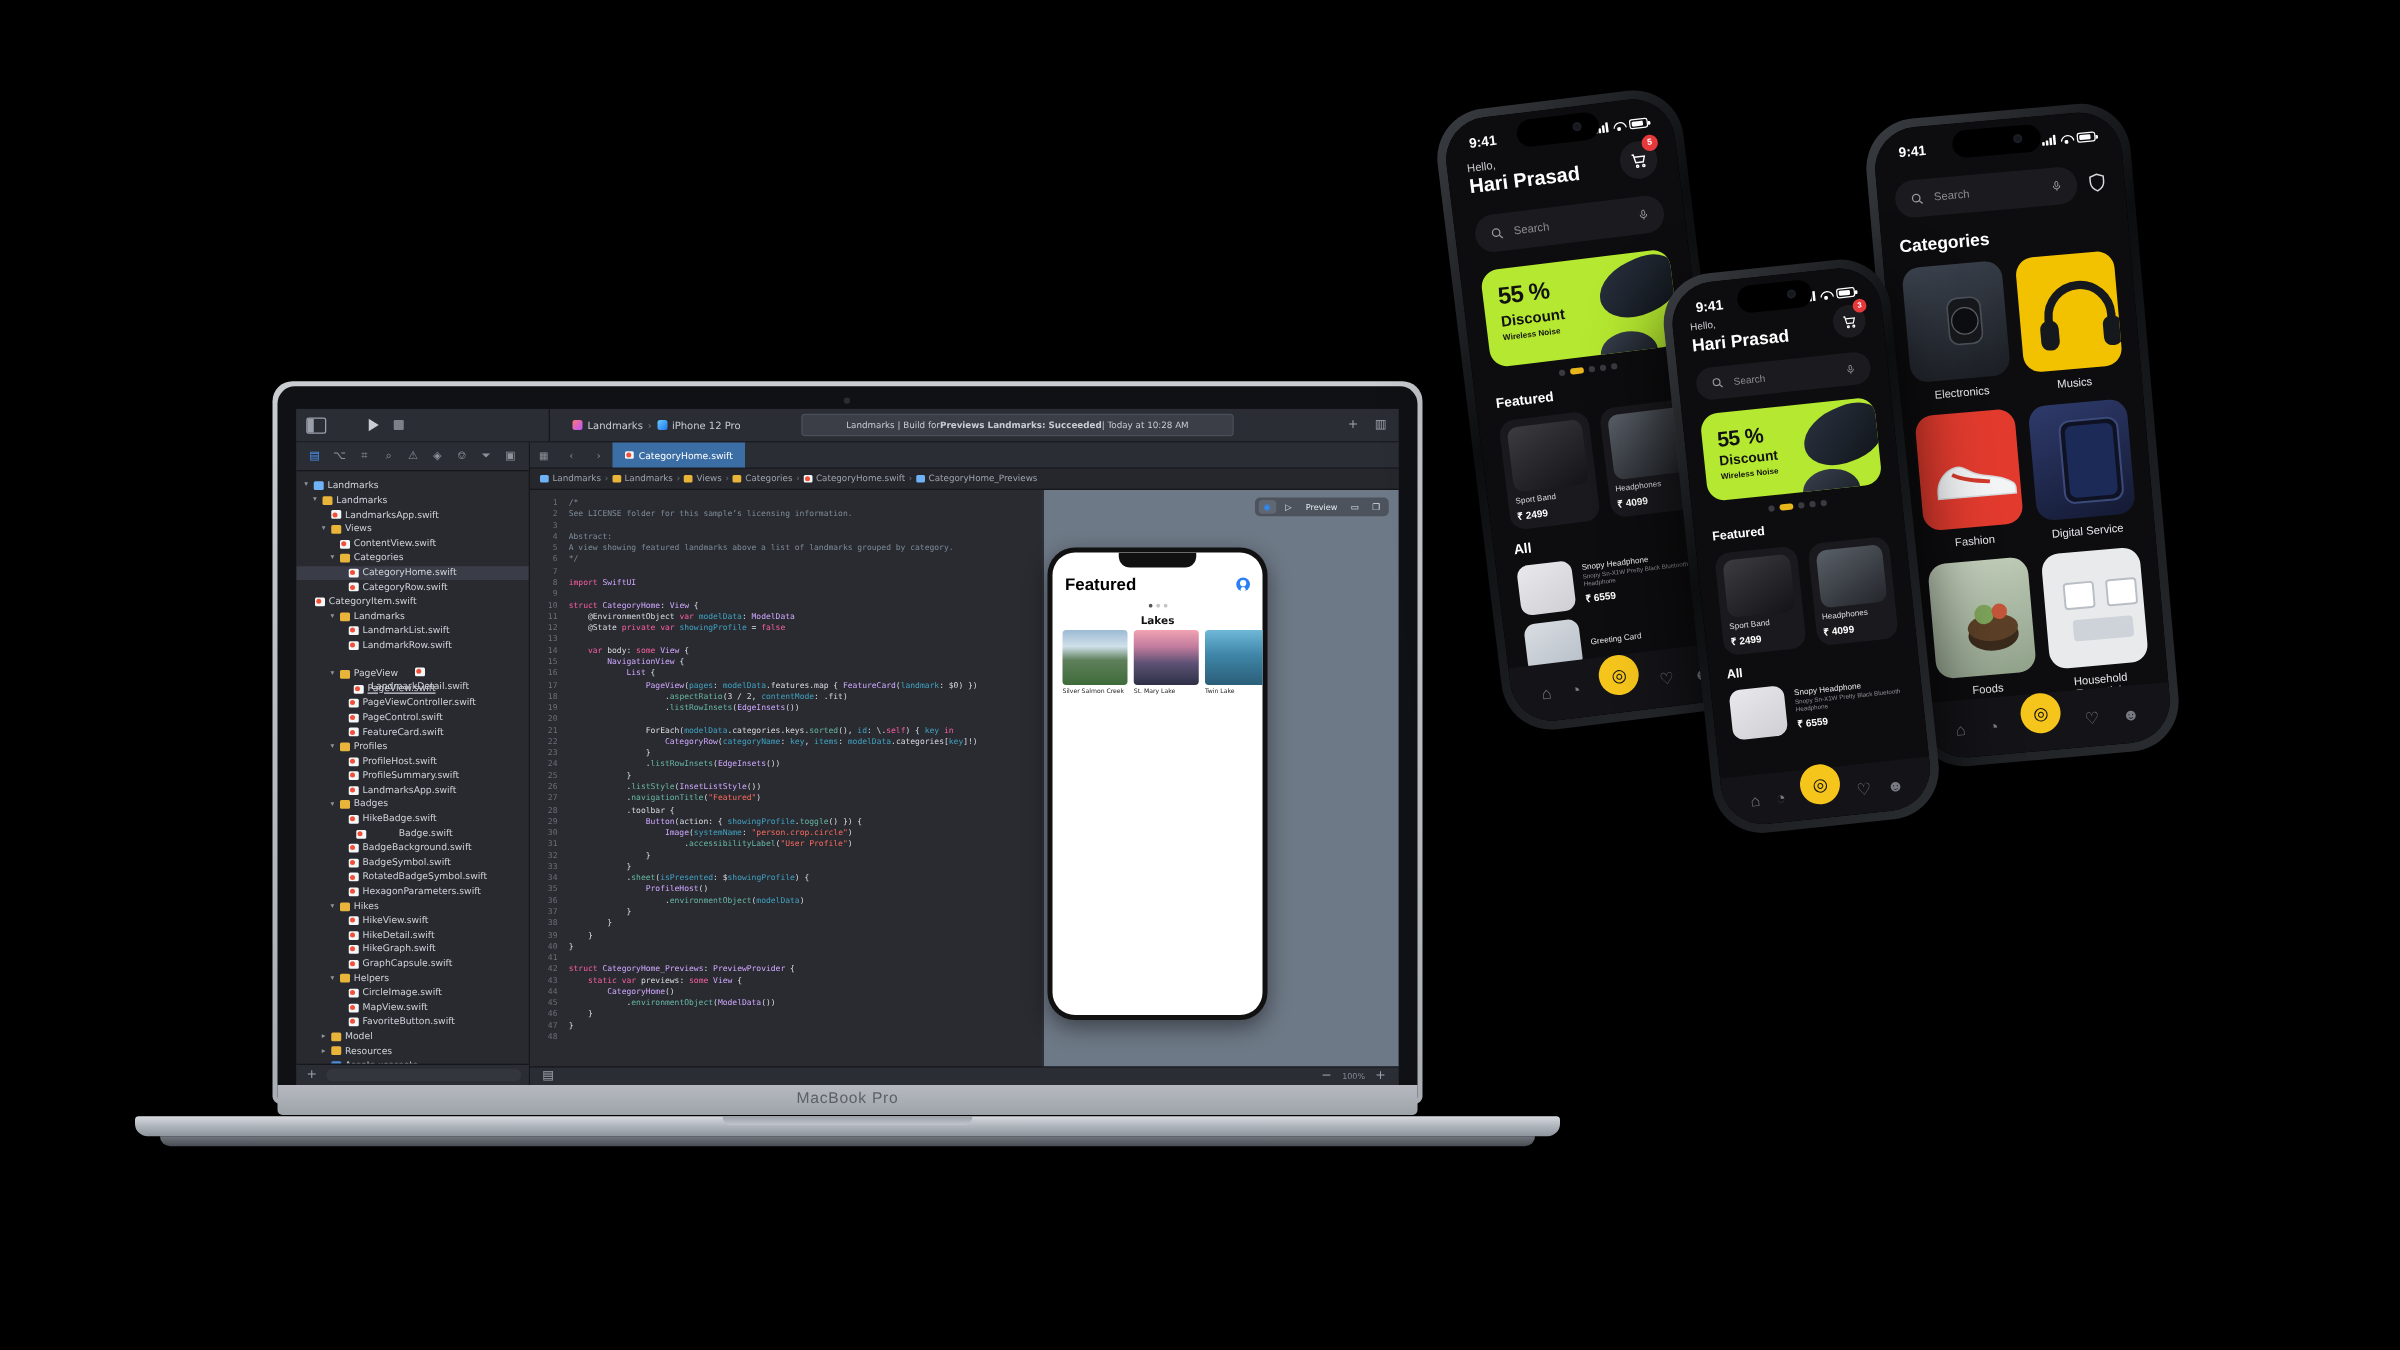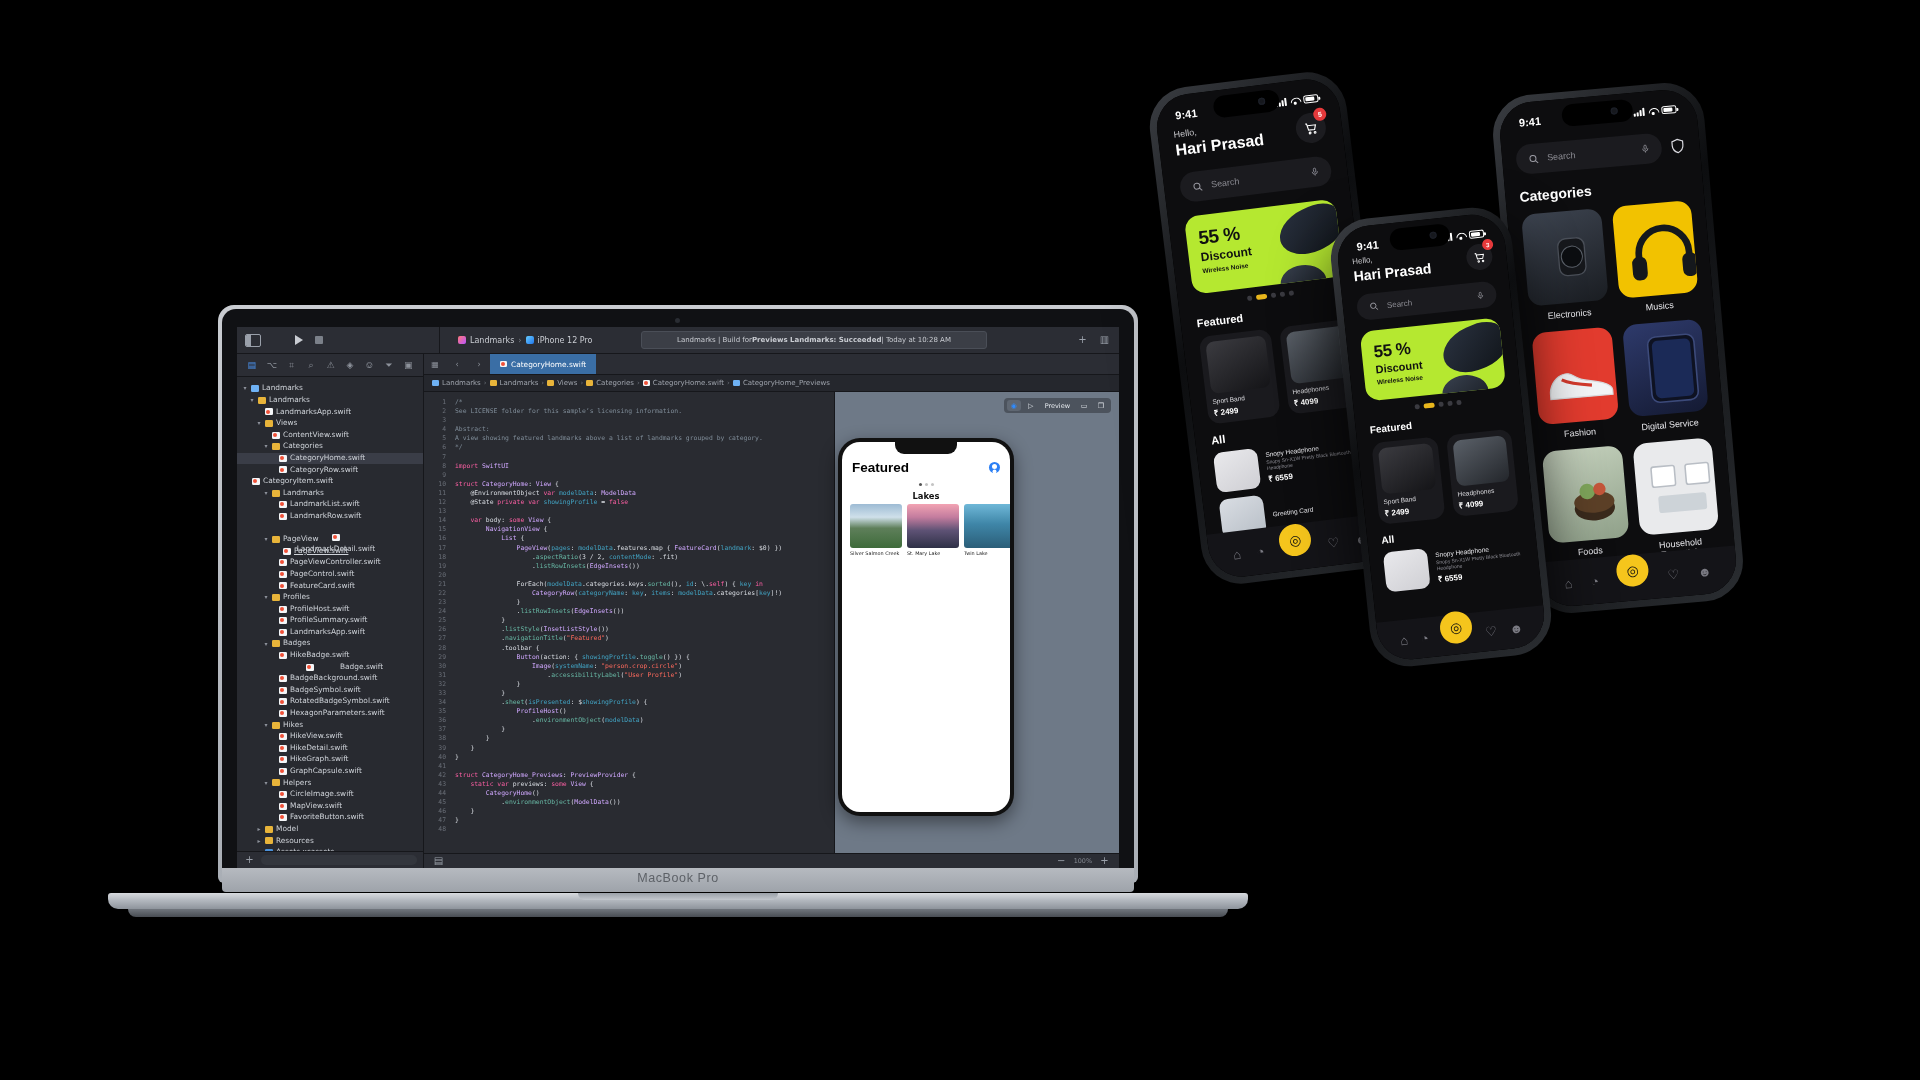--- a/index.html
+++ b/index.html
@@ -382,21 +382,21 @@
                 <div class="row" style="padding-left: 26px;">
                   <span class="tw">▾</span>
                   <span class="fi folder"></span>
                   <span>Badges</span>
                 </div>
                 <div class="row" style="padding-left: 33px;">
                   <span class="tw sp">▸</span>
                   <span class="fi swift"></span>
                   <span>HikeBadge.swift</span>
                 </div>
-                <div class="row" style="padding-left: 37px; gap: 26px;">
+                <div class="row" style="padding-left: 16px; gap: 26px;">
                   <span class="tw sp">▸</span>
                   <span class="fi swift"></span>
                   <span>Badge.swift</span>
                 </div>
                 <div class="row" style="padding-left: 33px;">
                   <span class="tw sp">▸</span>
                   <span class="fi swift"></span>
                   <span>BadgeBackground.swift</span>
                 </div>
                 <div class="row" style="padding-left: 33px;">

